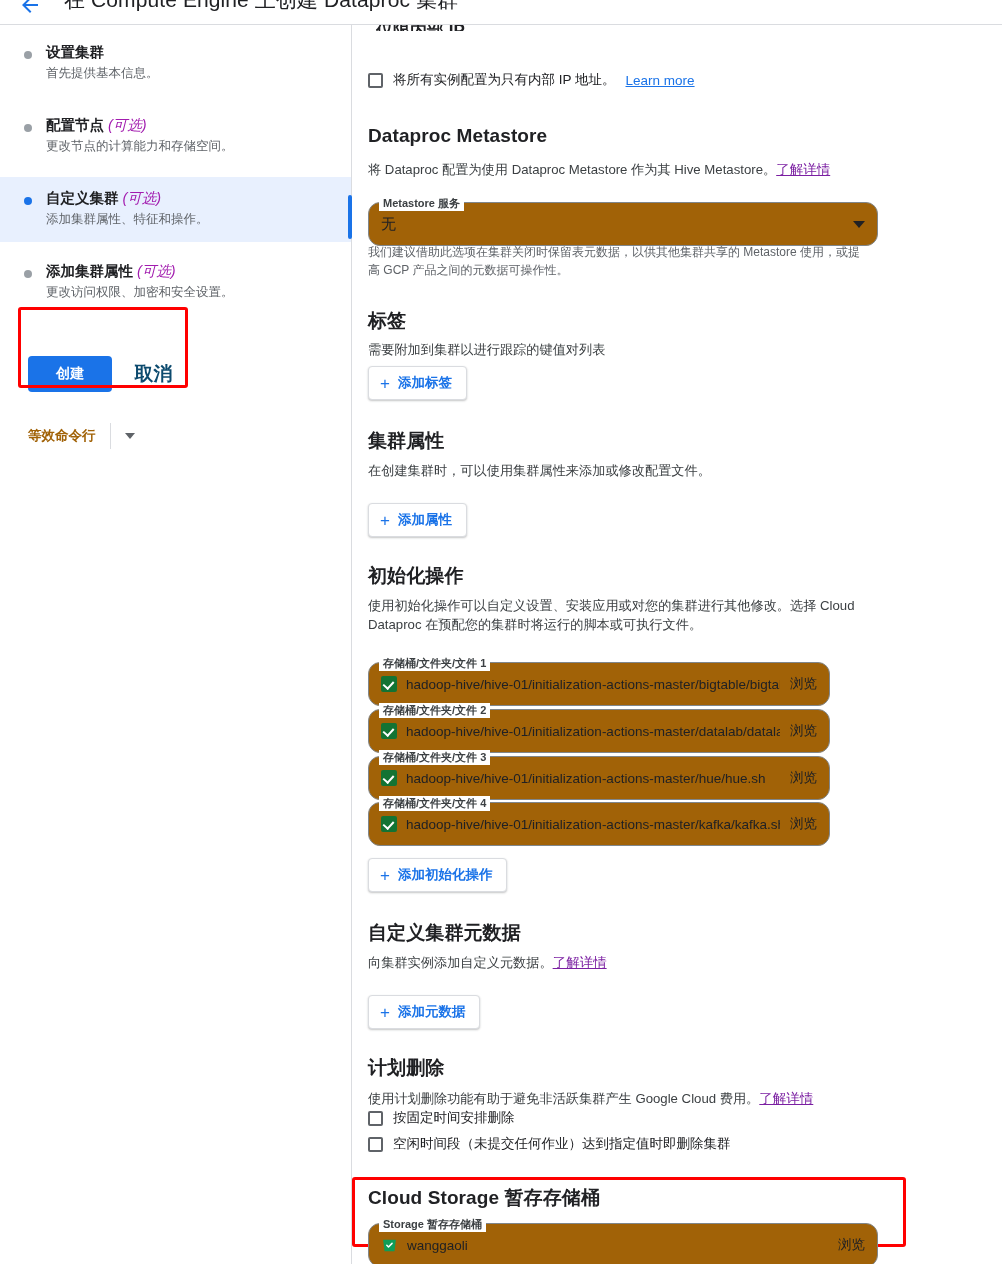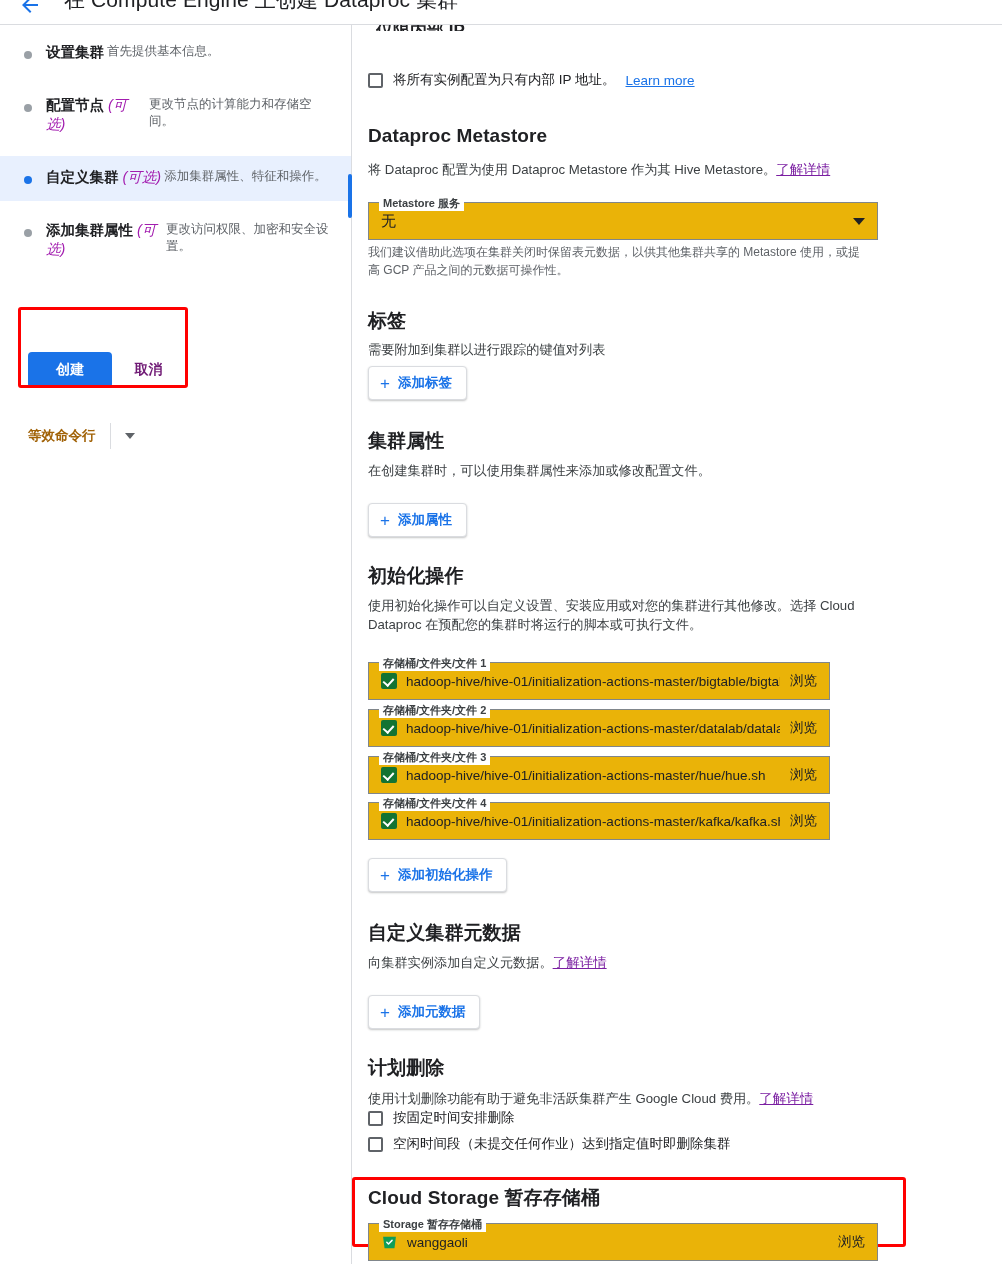--- a/index.html
+++ b/index.html
@@ -36,21 +36,21 @@
   .step {
     position:relative; padding:12px 16px 14px 24px; display:flex; gap:14px;
     cursor:pointer;
   }
   .step.active { background:#e8f0fe; }
   .step .bullet {
     width:8px; height:8px; border-radius:50%; background:#9aa0a6;
     margin-top:8px; flex:0 0 8px;
   }
   .step.active .bullet { background:#1a73e8; }
-  .step .txt { display:flex; flex-direction:row; gap:3px; }
+  .step .txt { display:flex; flex-direction:column; gap:3px; }
   .step .st-title { font-size:14.5px; color:#202124; font-weight:700; }
   .step .st-title .opt { font-weight:400; color:#a21caf;font-style:italic; }
   .step .st-sub { font-size:12.5px; color:#5f6368; }
   .active-indicator {
     position:absolute; right:-1px; top:18px; width:4px; height:44px;
     background:#1a73e8; border-radius:2px;
   }
 
   
   .hl-box {
@@ -62,22 +62,22 @@
 
   .btn-row {
     position:absolute; left:28px; top:327px; display:flex; align-items:center; gap:6px;
   }
   .btn-create {
     background:#1a73e8; color:#fff; border:none; border-radius:4px;
     font-size:14px; font-weight:600; padding:9px 28px; cursor:pointer;
     font-family:inherit; letter-spacing:.2px;
   }
   .btn-cancel {
-    background:transparent; color:#701a75; border:none; border-radius:4px;
-    font-size:14px; font-weight:700; padding:9px 16px; cursor:pointer;
+    background:transparent; color:#0c4a6e; border:none; border-radius:4px;
+    font-size:19px; font-weight:700; padding:9px 16px; cursor:pointer;
     font-family:inherit;
   }
   .cmdline-row {
     position:absolute; left:28px; top:398px; display:flex; align-items:center;
     height:26px;
   }
   .cmdline-label {
     font-size:13.5px; color:#a16207; font-weight:700; padding-right:14px;
   }
   .cmdline-sep { width:1px; height:26px; background:#dadce0; }
@@ -112,22 +112,22 @@
   }
   p.sec-desc {
     font-size:13.2px; color:#3c4043; margin:0; line-height:1.45;
   }
   p.hint {
     font-size:12px; color:#5f6368; margin:0; line-height:1.5;
   }
 
   
   .field {
-    position:relative; border:1px solid #80868b; border-radius:0;
-    height:38px; display:flex; align-items:center; padding:0 12px; background:#eab308;
+    position:relative; border:1px solid #80868b; border-radius:12px;
+    height:44px; display:flex; align-items:center; padding:0 12px; background:#a16207;
   }
   .field .legend {
     position:absolute; left:10px; top:-7px; background:#fff; padding:0 4px;
     font-size:11px; font-weight:700; color:#3c4043; white-space:nowrap;
   }
   .field .value {
     font-size:13.5px; color:#202124; white-space:nowrap; overflow:hidden;
     flex:1 1 auto;
   }
   .field .value.big { font-size:15px; }

